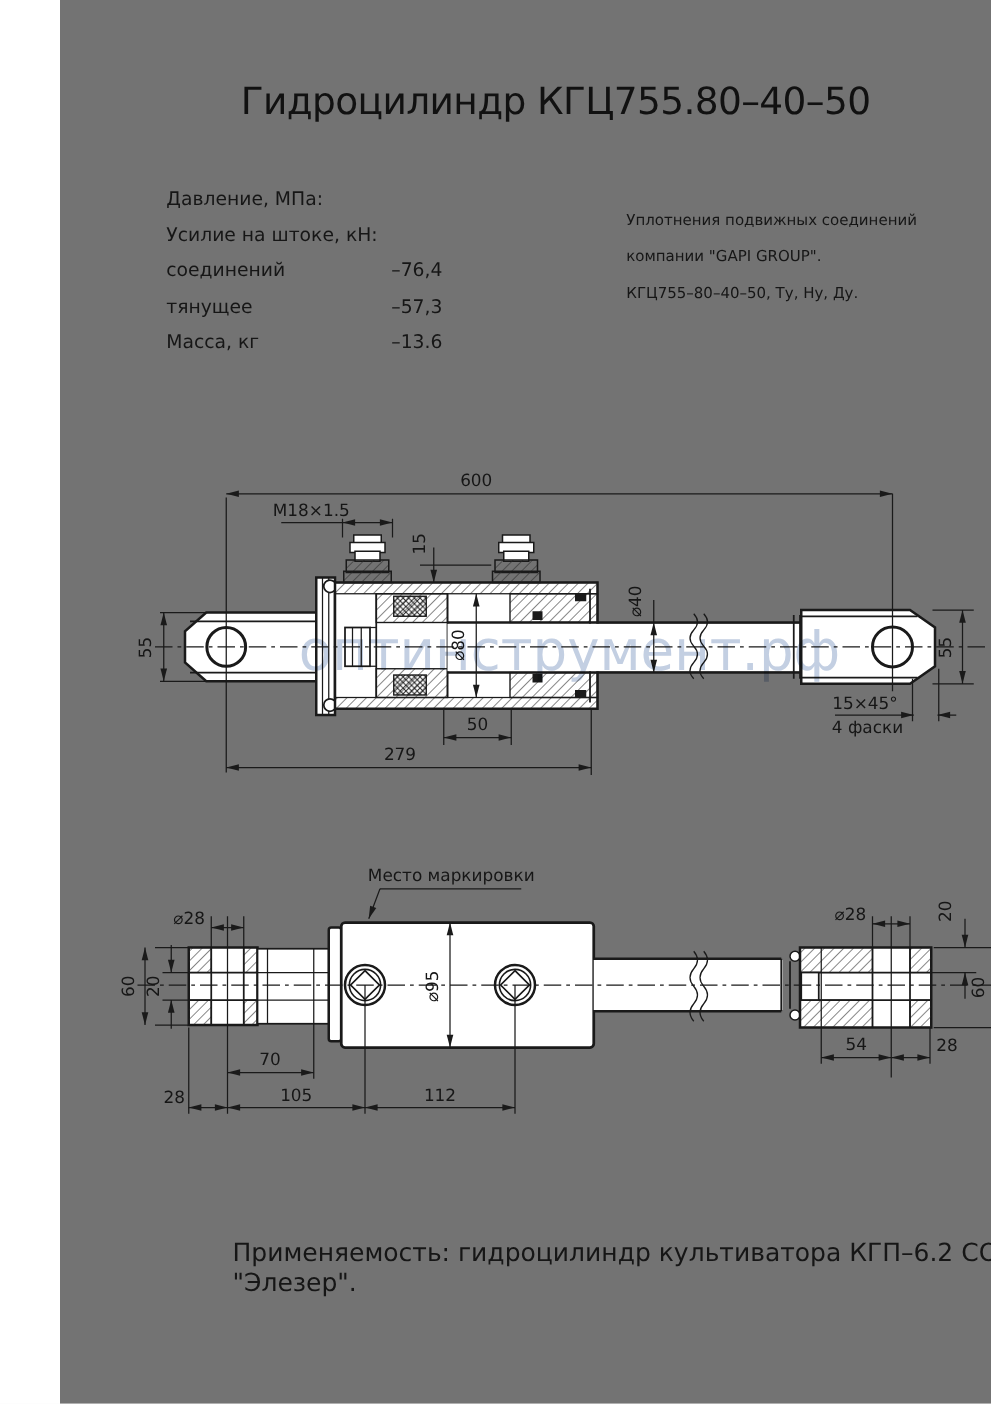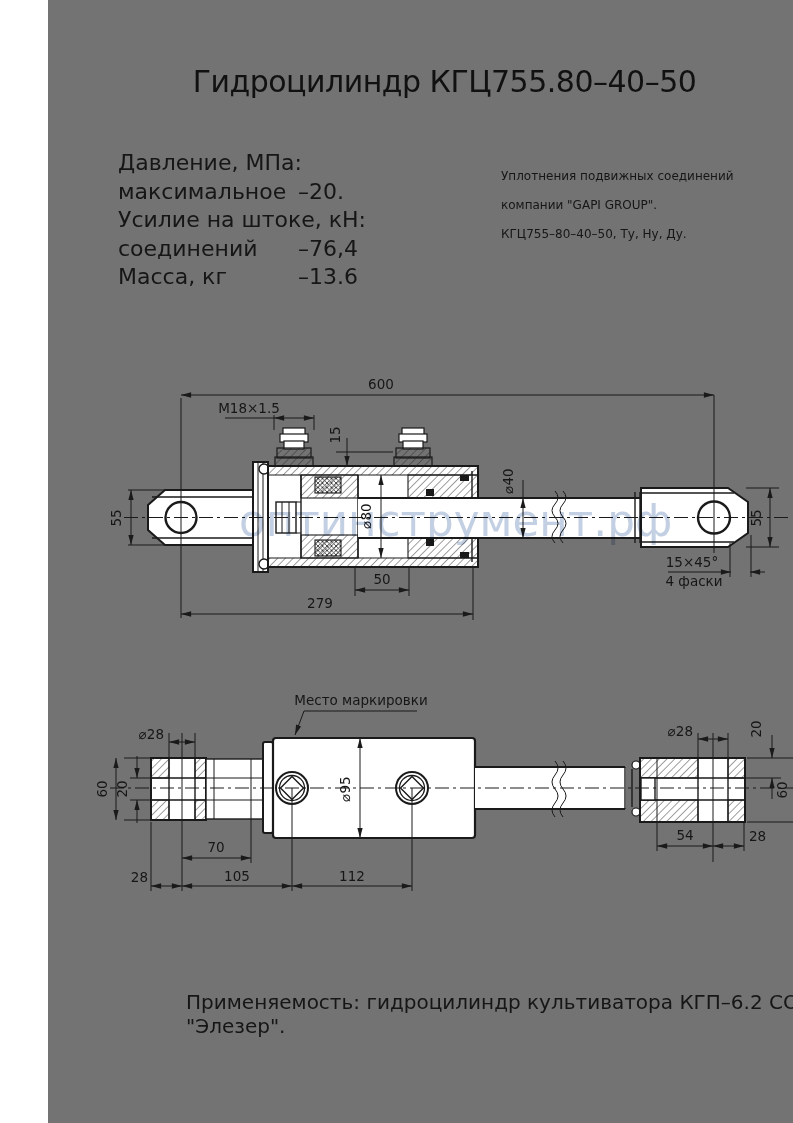--- a/index.html
+++ b/index.html
@@ -1,20 +1,20 @@
 <!DOCTYPE html>
 <html><head>
 <meta charset="utf-8">
 <style>
   html,body{margin:0;padding:0;background:#fff;}
   #page{position:relative;width:793px;height:1123px;background:#737373;overflow:hidden;
         font-family:"DejaVu Sans",sans-serif;color:#161616;margin-left:48px;}
   #title{position:absolute;top:64px;left:0;width:793px;text-align:center;
          font-size:30px;letter-spacing:-0.5px;color:#111;}
-  .specs{position:absolute;left:70px;top:150px;width:330px;font-size:22px;}
+  .specs{position:absolute;left:85px;top:150px;width:330px;font-size:15px;}
   .spec-row{position:relative;height:28.5px;}
   .spec-label{position:absolute;left:0;top:0;}
   .spec-value{position:absolute;left:180px;top:0;}
   .sealnote{position:absolute;left:453px;top:162px;font-size:12px;line-height:29px;white-space:nowrap;}
   #footer{position:absolute;left:138px;top:990px;font-size:20px;}
   .drawing{position:absolute;left:0;}
   #wm{position:absolute;left:191px;top:494px;font-size:45px;color:#c3cfe2;
       mix-blend-mode:multiply;letter-spacing:0px;transform:scaleX(.97);transform-origin:left;
       pointer-events:none;z-index:5;white-space:nowrap;}
   svg{display:block;}
@@ -32,30 +32,30 @@
 <div id="page">
 
   <div id="title">Гидроцилиндр КГЦ755.80–40–50</div>
 
   <div class="specs">
     <div class="spec-row">
       <span class="spec-label">Давление, МПа:</span>
       <span class="spec-value"></span>
       </div>
     <div class="spec-row">
-      <span class="spec-label">максимальное</span>
-      <span class="spec-value">–20.</span>
-      </div>
-    <div class="spec-row">
       <span class="spec-label">Усилие на штоке, кН:</span>
       <span class="spec-value"></span>
       </div>
     <div class="spec-row">
       <span class="spec-label">соединений</span>
       <span class="spec-value">–76,4</span>
+      </div>
+    <div class="spec-row">
+      <span class="spec-label">тянущее</span>
+      <span class="spec-value">–57,3</span>
       </div>
     <div class="spec-row">
       <span class="spec-label">Масса, кг</span>
       <span class="spec-value">–13.6</span>
       </div>
   </div>
 
   <div class="sealnote">
     <div>Уплотнения подвижных соединений</div>
     <div>компании "GAPI GROUP".</div>

